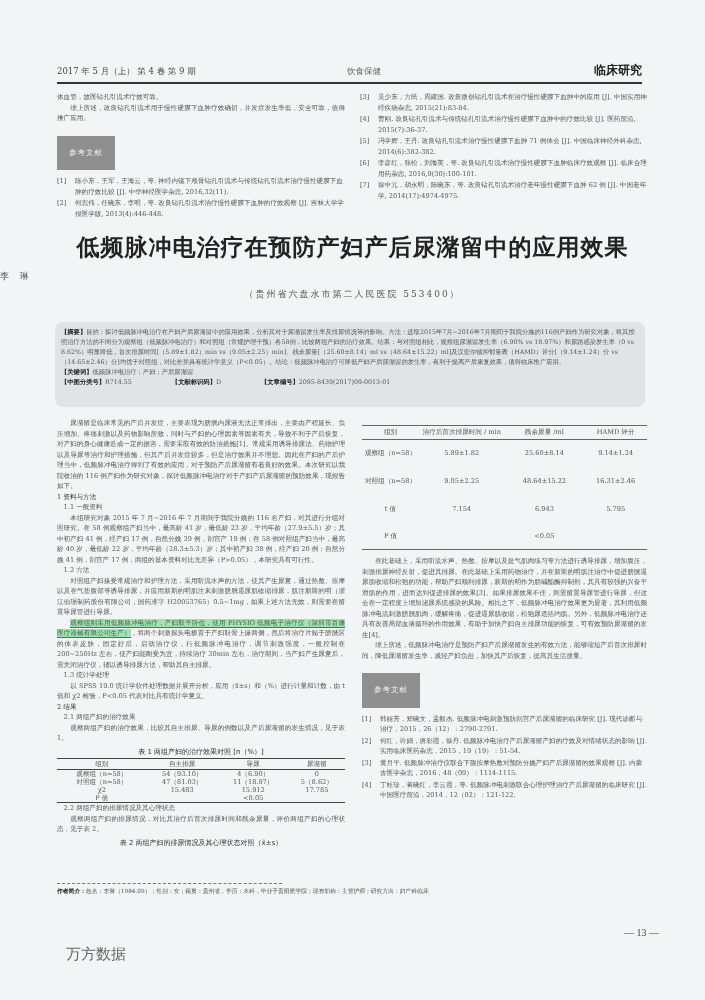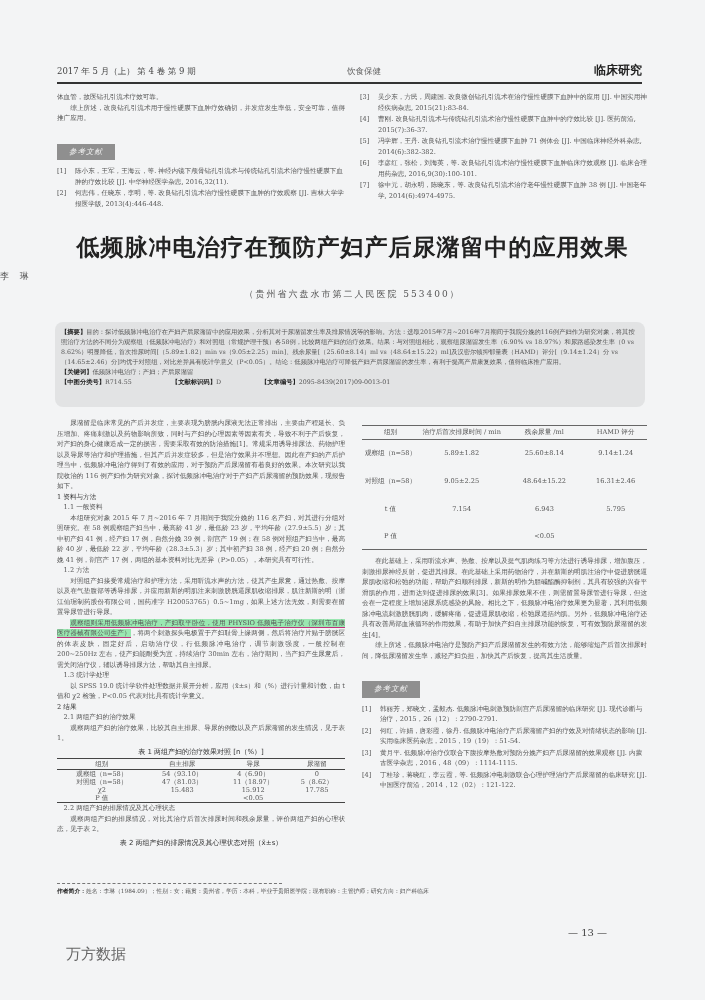--- a/index.html
+++ b/index.html
@@ -21,21 +21,21 @@
   .running-header .right { position: absolute; right: 0; top: 0; font-size: 12px; font-weight: bold; font-family: "DejaVu Sans", sans-serif; color: #222; text-align: center; }
   .header-rule { position: absolute; left: 57px; top: 82px; width: 585px; height: 2px; background: #333; }
 
   .col { position: absolute; font-size: 6.6px; line-height: 10.5px; color: #555; }
   .col p { text-indent: 2em; text-align: justify; }
   .col p.noindent { text-indent: 0; }
 
   .ref-box {
     display: inline-block; background: #8f8f8f; color: #f0f0f0;
     font-family: "DejaVu Sans", sans-serif; font-size: 7.5px;
-    padding: 3px 12px; margin: 20px 0 6px 0; letter-spacing: 1px; font-style: italic;
+    padding: 12px 12px; margin: 12px 0 6px 0; letter-spacing: 1px;
   }
   .ref { display: flex; margin-bottom: 1px; }
   .ref .num { width: 18px; flex: none; }
   .ref .txt { flex: 1; }
 
   .title {
     position: absolute; left: 0; top: 232px; width: 705px; text-align: center;
     font-family: "DejaVu Sans", sans-serif; font-weight: bold; font-size: 23px;
     color: #222; letter-spacing: 1px;
   }
@@ -64,21 +64,21 @@
 
   .t2wrap { position: absolute; left: 362px; top: 425px; width: 285px; }
   table.t2 { font-size: 6.6px; color: #555; }
   table.t2 th { border-top: 1.5px solid #666; border-bottom: 1px solid #666; font-weight: normal; padding: 2px 0; line-height: 9px; }
   table.t2 td { text-align: center; padding: 0; height: 28px; line-height: 9px; }
   table.t2 tr:last-child td { border-bottom: 1.5px solid #666; height: 26px; }
 
   .bio-rule { position: absolute; left: 57px; top: 883px; width: 225px; border-top: 1px dashed #777; }
   .bio { position: absolute; left: 57px; top: 887px; width: 600px; font-size: 5.8px; color: #555; }
   .bio b { color: #222; font-family: "DejaVu Sans", sans-serif; }
-  .page-num { position: absolute; left: 568px; top: 927px; font-size: 10px; color: #444; }
+  .page-num { position: absolute; left: 624px; top: 927px; font-size: 10px; color: #444; font-family: Liberation Serif, serif; }
   .watermark { position: absolute; left: 66px; top: 945px; font-size: 15px; color: #666; }
 </style>
 </head>
 <body>
 
 <div class="page">
 
   <div class="running-header">
     <span class="left">2017 年 5 月（上）  第 4 卷  第 9 期</span>
     <span class="center">饮食保健</span>
@@ -112,21 +112,21 @@
     <div class="ref">
       <span class="num">[5]</span>
       <span class="txt">冯学辉，王丹. 改良钻孔引流术治疗慢性硬膜下血肿 71 例体会 [J]. 中国临床神经外科杂志, 2014(6):382-382.</span>
     </div>
     <div class="ref">
       <span class="num">[6]</span>
       <span class="txt">李彦红，张松，刘海英，等. 改良钻孔引流术治疗慢性硬膜下血肿临床疗效观察 [J]. 临床合理用药杂志, 2016,9(30):100-101.</span>
     </div>
     <div class="ref">
       <span class="num">[7]</span>
-      <span class="txt">徐中元，胡永明，陈晓东，等. 改良钻孔引流术治疗老年慢性硬膜下血肿 38 例 [J]. 中国老年学, 2014(6):4974-4975.</span>
+      <span class="txt">徐中元，胡永明，陈晓东，等. 改良钻孔引流术治疗老年慢性硬膜下血肿 62 例 [J]. 中国老年学, 2014(17):4974-4975.</span>
     </div>
   </div>
 
   <div class="title">低频脉冲电治疗在预防产妇产后尿潴留中的应用效果</div>
   <div class="author">李  琳</div>
   <div class="affil">（贵州省六盘水市第二人民医院  553400）</div>
 
   <div class="abstract-box">
     <div>
       <b>【摘要】</b><span>目的：探讨低频脉冲电治疗在产妇产后尿潴留中的应用效果，分析其对于尿潴留发生率及排尿情况等的影响。方法：选取2015年7月~2016年7月期间于我院分娩的116例产妇作为研究对象，将其按照治疗方法的不同分为观察组（低频脉冲电治疗）和对照组（常规护理干预）各58例，比较两组产妇的治疗效果。结果：与对照组相比，观察组尿潴留发生率（6.90% vs 18.97%）和尿路感染发生率（0 vs 8.62%）明显降低，首次排尿时间[（5.89±1.82）min vs（9.05±2.25）min]、残余尿量[（25.60±8.14）ml vs（48.64±15.22）ml]及汉密尔顿抑郁量表（HAMD）评分[（9.14±1.24）分 vs（14.65±2.46）分]均优于对照组，对比差异具有统计学意义（P&lt;0.05）。结论：低频脉冲电治疗可降低产妇产后尿潴留的发生率，有利于提高产后康复效果，值得临床推广应用。</span>

